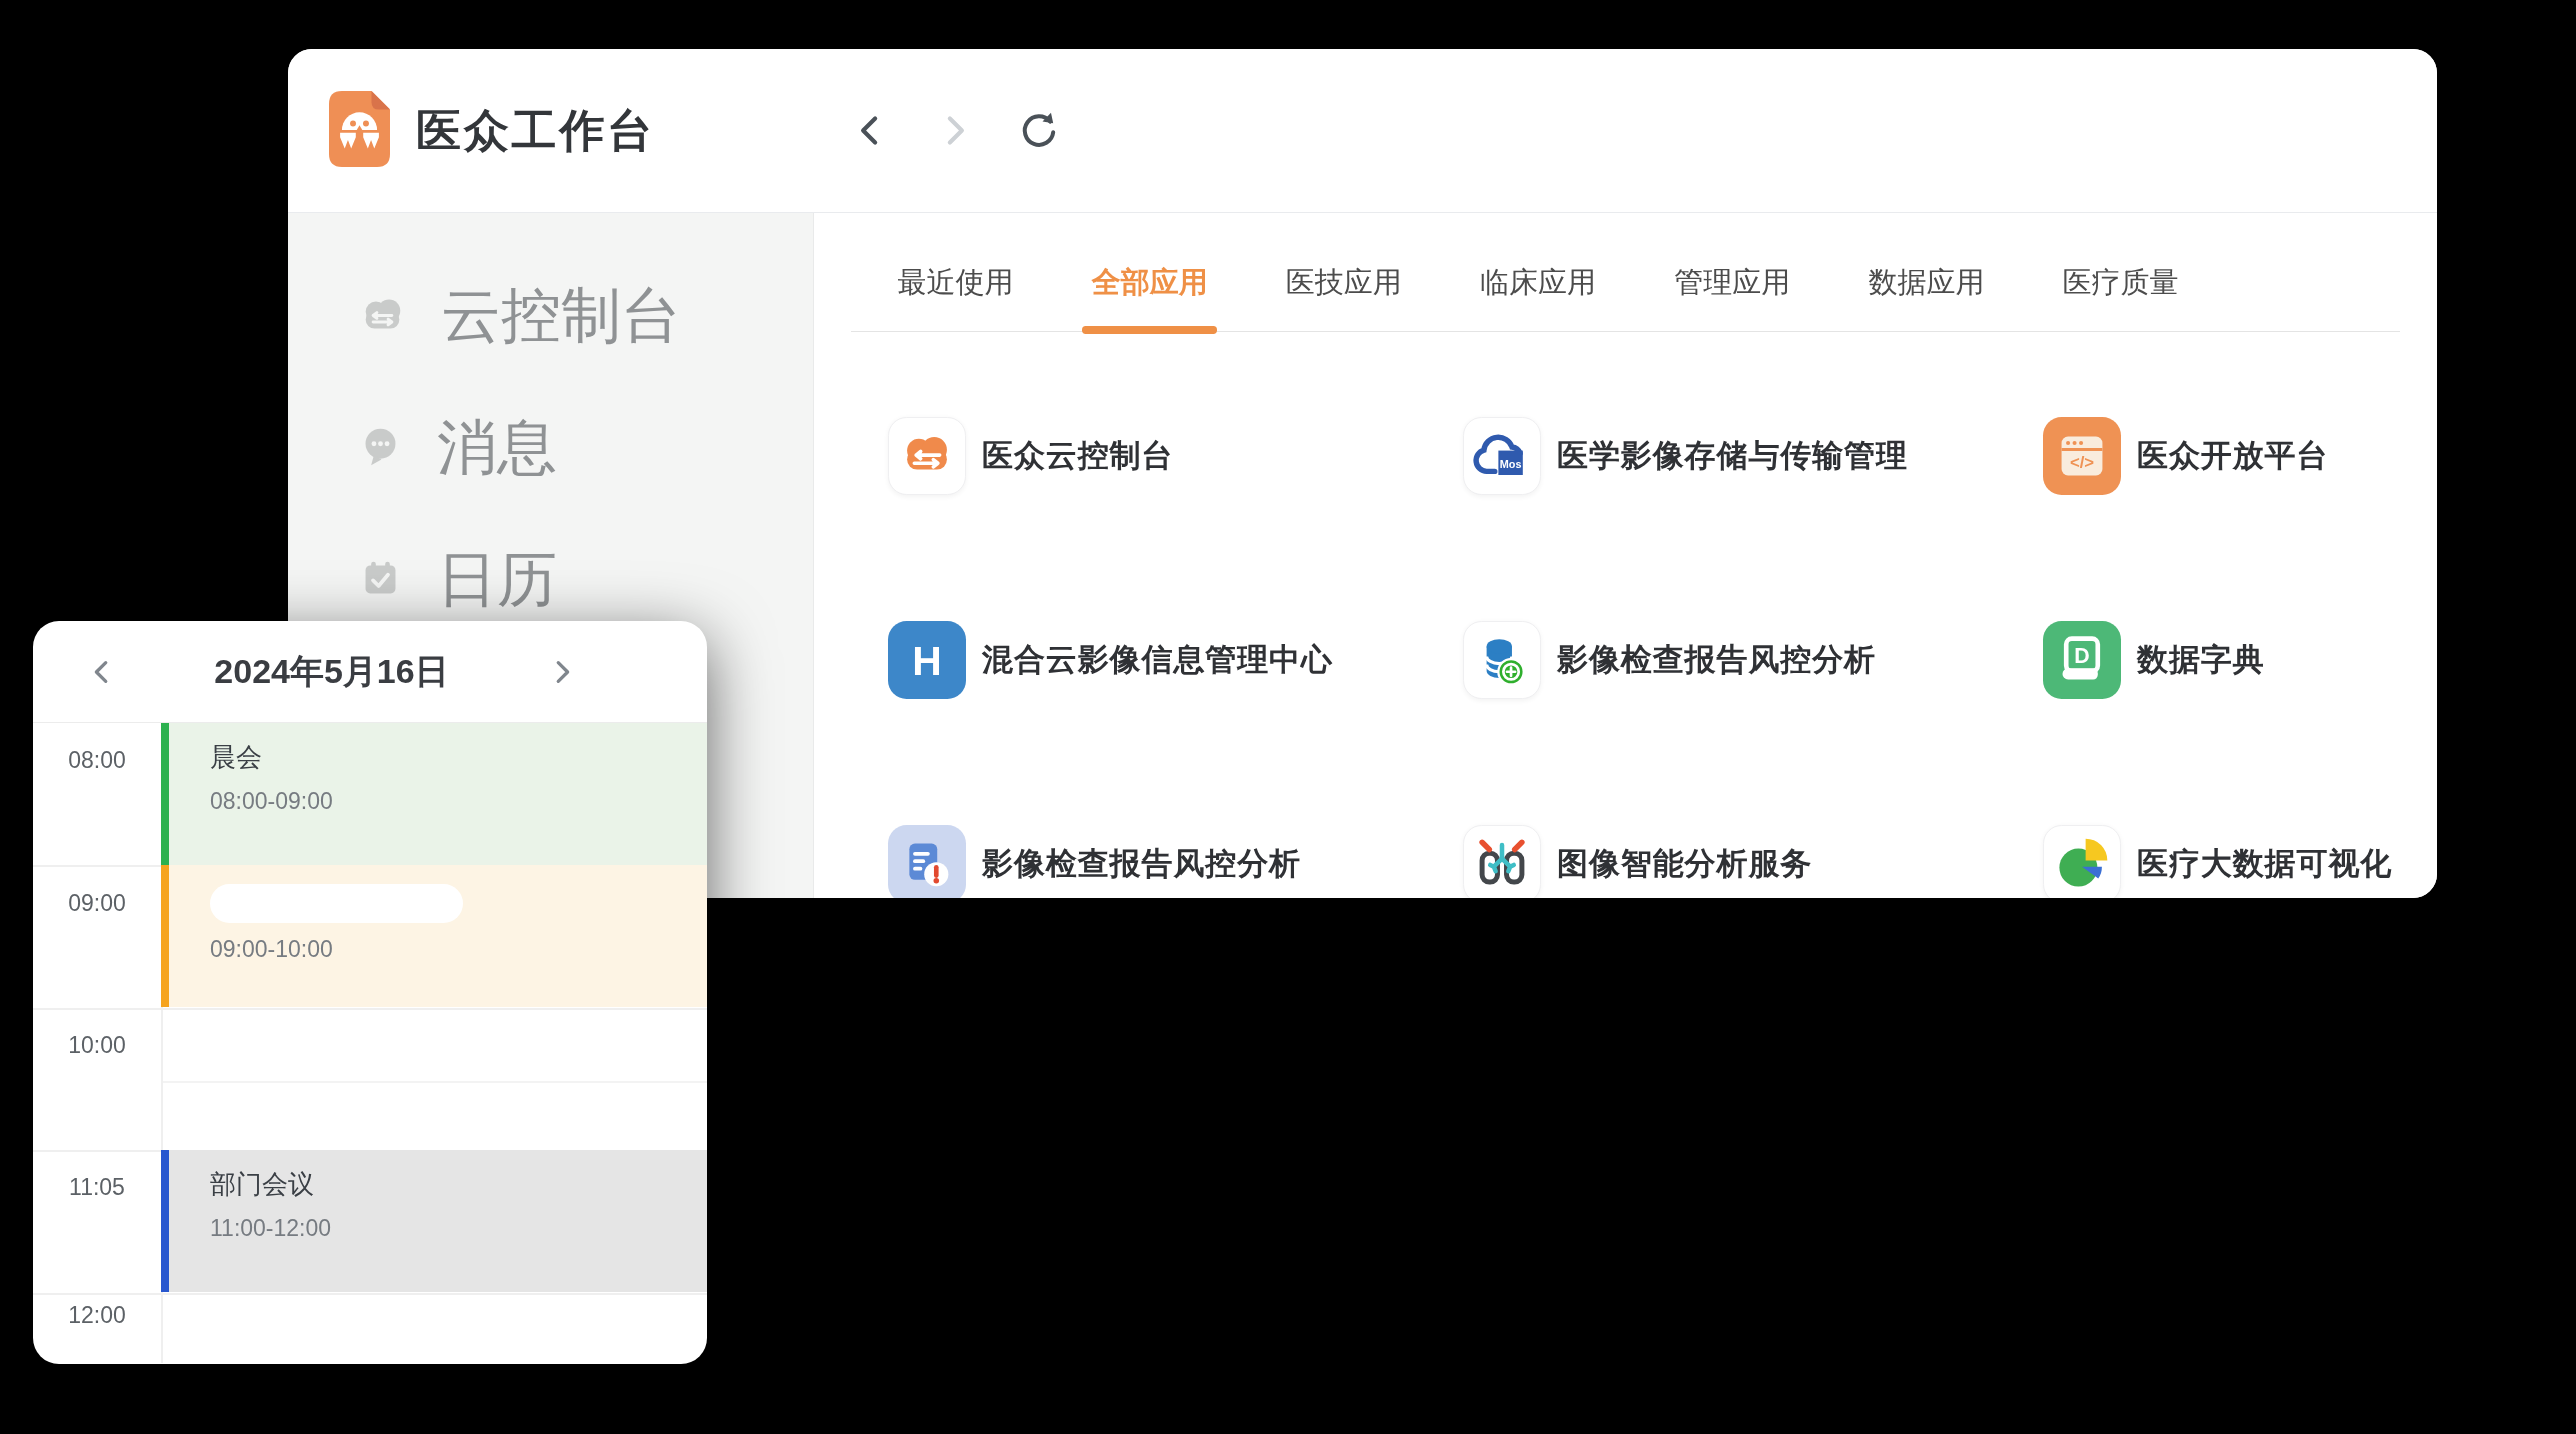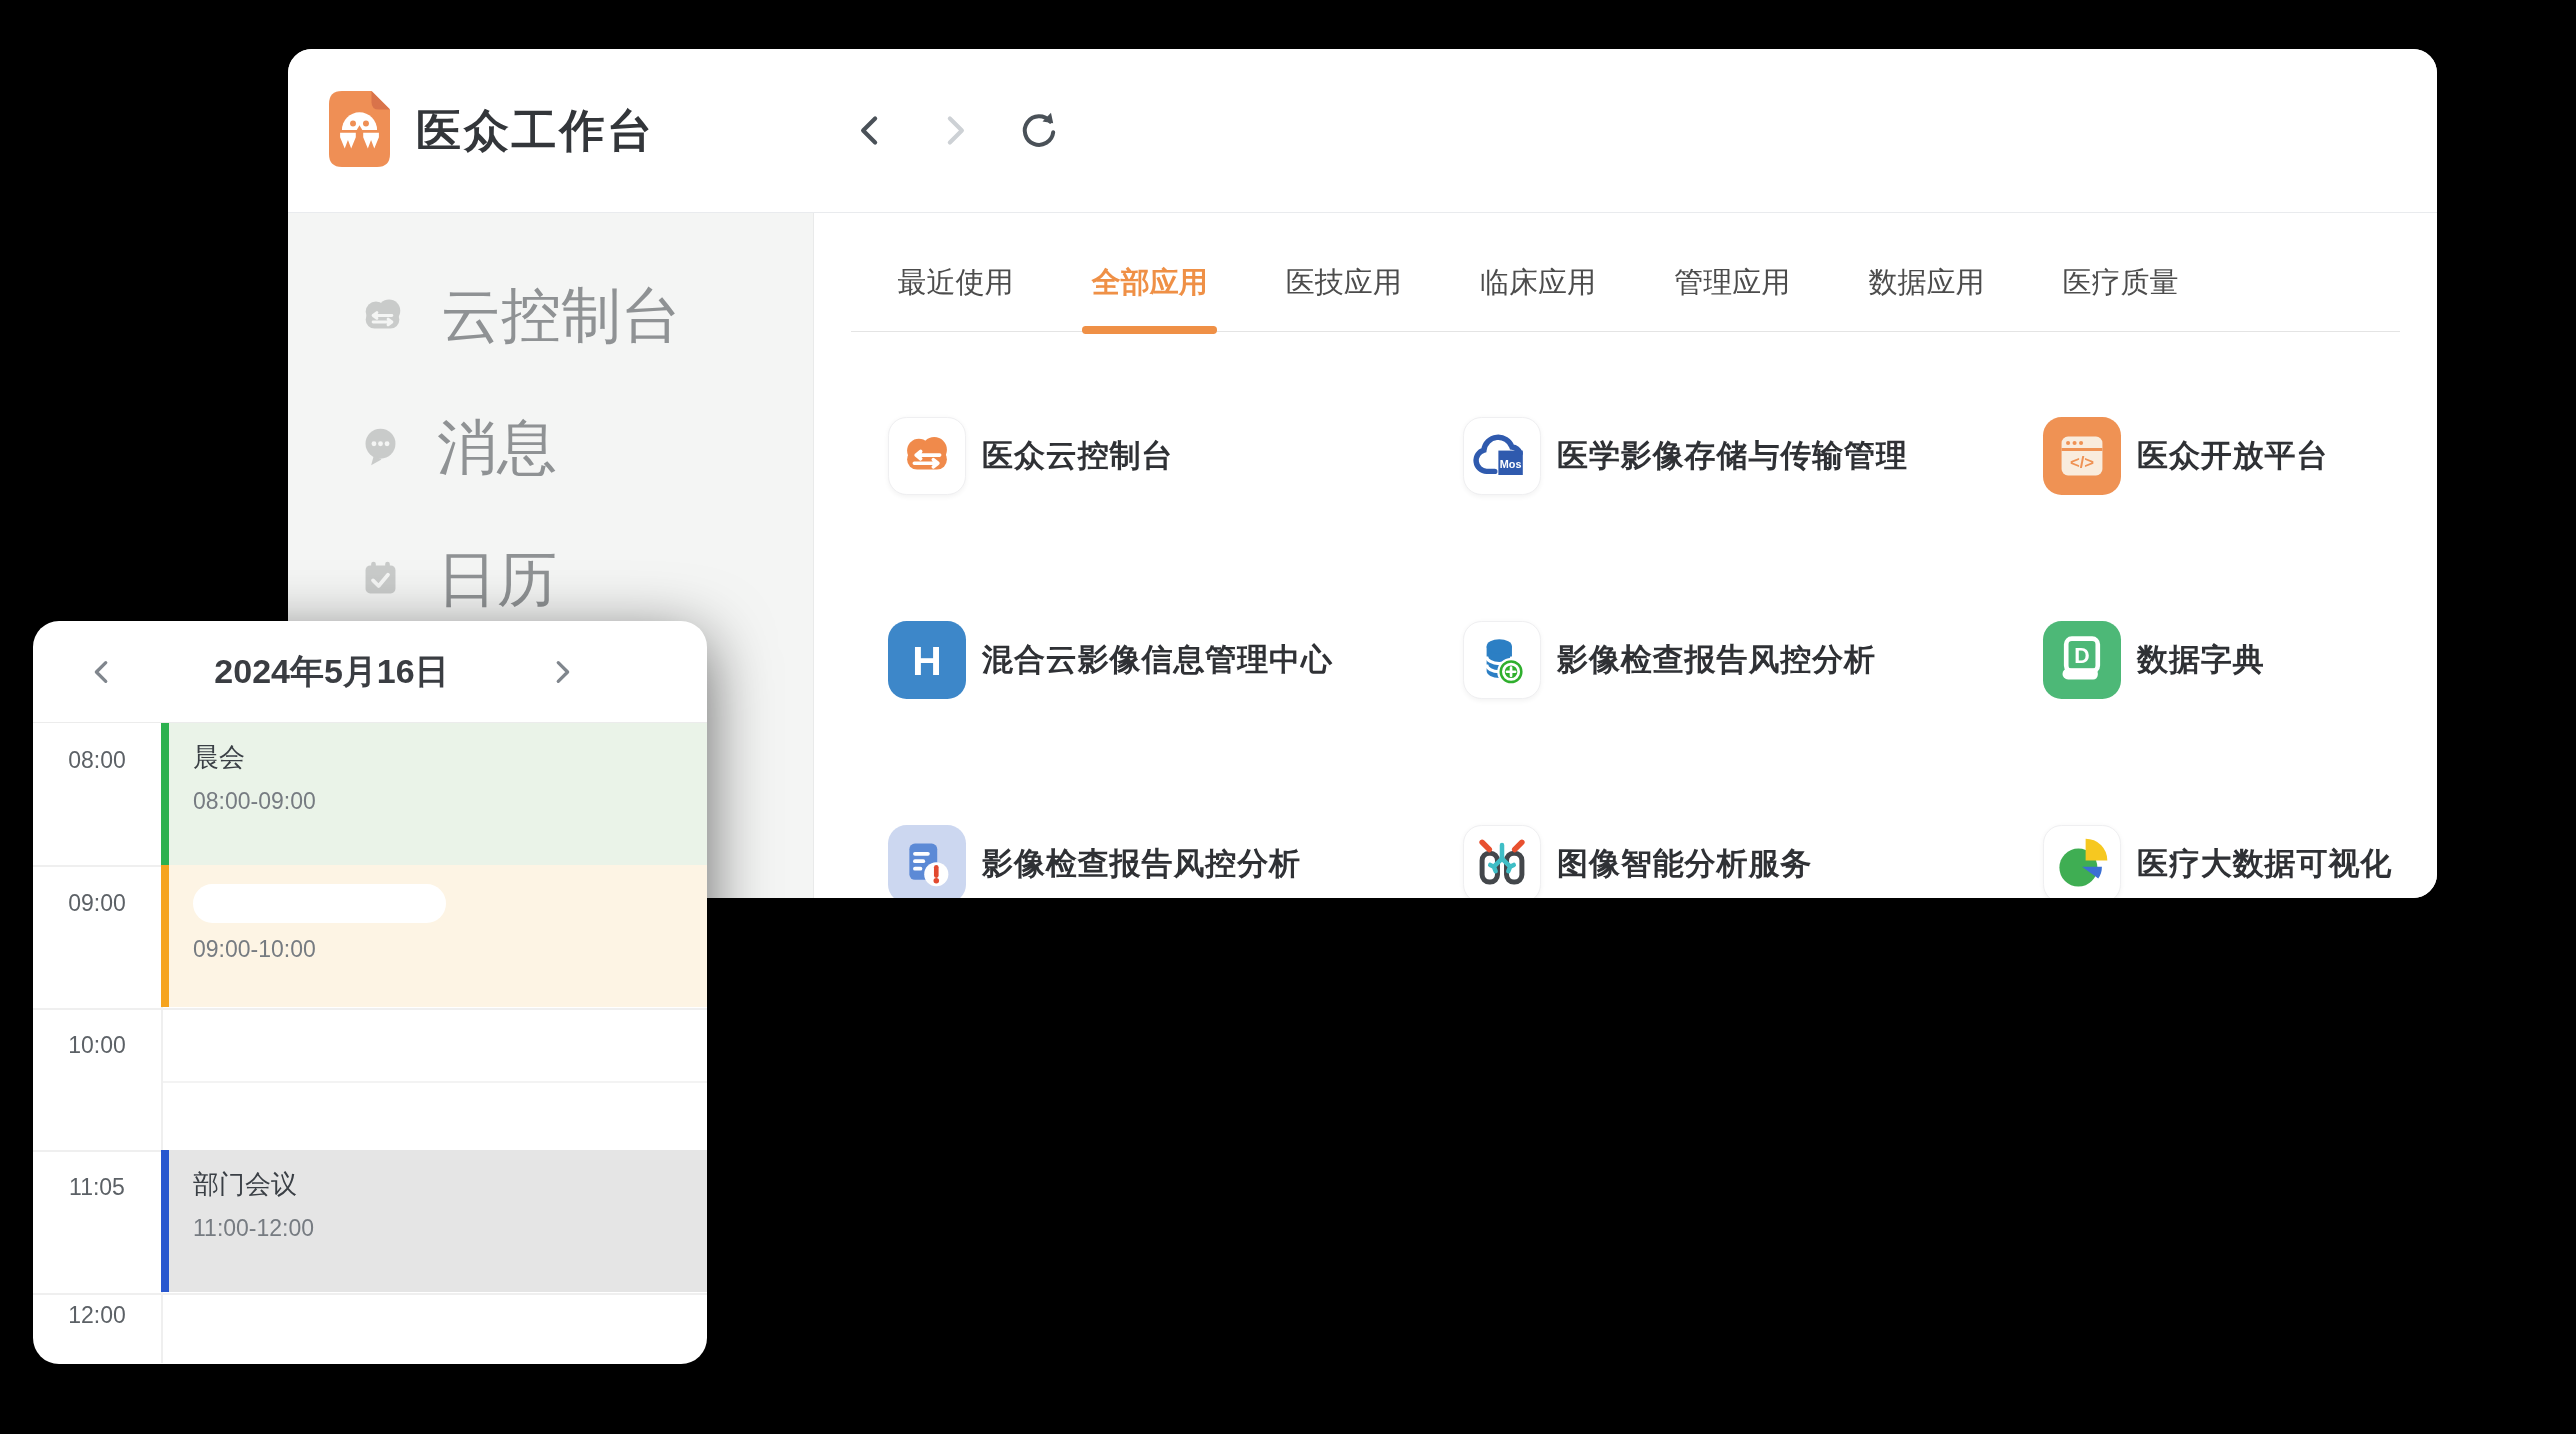--- a/index.html
+++ b/index.html
@@ -36,21 +36,21 @@
   .calendar{position:absolute;left:33px;top:621px;width:674px;height:743px;background:#fff;border-radius:26px;
             overflow:hidden;z-index:2;box-shadow:0 17px 65px rgba(0,0,0,0.6);}
   .cal-header{height:101px;display:flex;align-items:center;border-bottom:1.9px solid #ececec;padding-left:48px;}
   .cal-chevron{width:41px;height:41px;display:flex;align-items:center;justify-content:center;cursor:pointer;}
   .cal-date{width:419px;text-align:center;font-size:34px;font-weight:600;color:#3a3d42;}
   .cal-body{position:relative;height:640px;}
   .cal-vline{position:absolute;left:128px;top:0;bottom:0;width:1.9px;background:#efefef;}
   .cal-hline{position:absolute;left:0;right:0;height:1.9px;background:#efefef;}
   .cal-hline.half{left:130px;background:#f3f3f3;}
   .cal-hour{position:absolute;left:0;width:128px;text-align:center;font-size:23px;color:#5c6166;}
-  .cal-event{position:absolute;left:128px;right:0;height:142px;border-left:8.4px solid;padding:17px 0 0 24px;box-sizing:border-box;z-index:1;}
+  .cal-event{position:absolute;left:128px;right:0;height:142px;border-left:8.4px solid;padding:17px 0 0 41px;box-sizing:border-box;z-index:1;}
   .ev-green{top:0;background:#eaf3e8;border-color:#2cb14f;}
   .ev-orange{top:142px;background:#fdf4e4;border-color:#f6a41f;}
   .ev-blue{top:427px;background:#e5e5e5;border-color:#2857cf;}
   .ev-title{font-size:26px;color:#3a3f45;font-weight:500;}
   .ev-time{font-size:23px;color:#767b81;margin-top:13px;}
   .ev-pill{width:253px;height:39px;border-radius:19.5px;background:#fff;margin:1.9px 0 3.7px;}
 </style>
 </head>
 <body>
 

